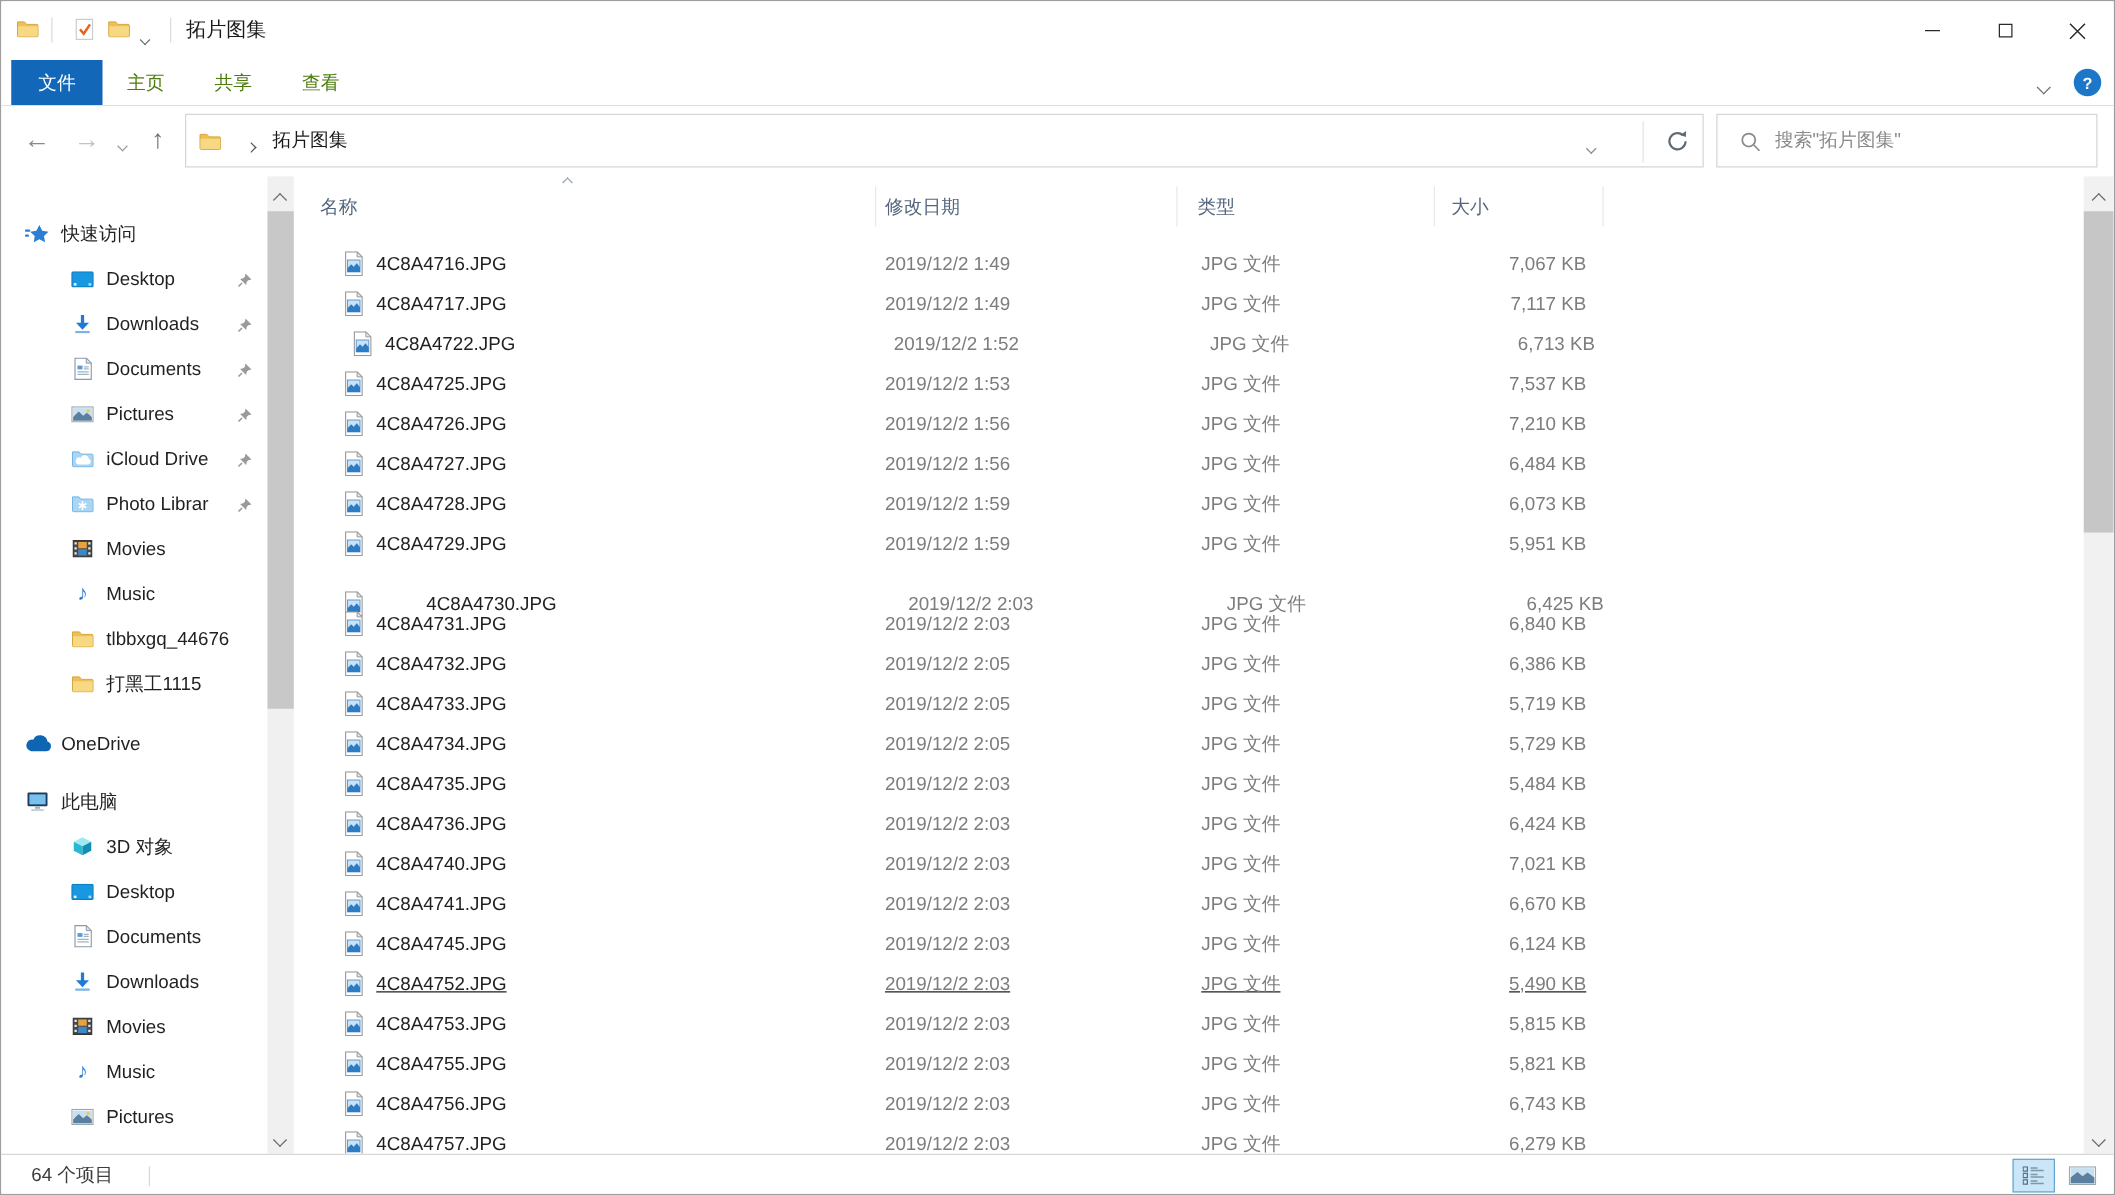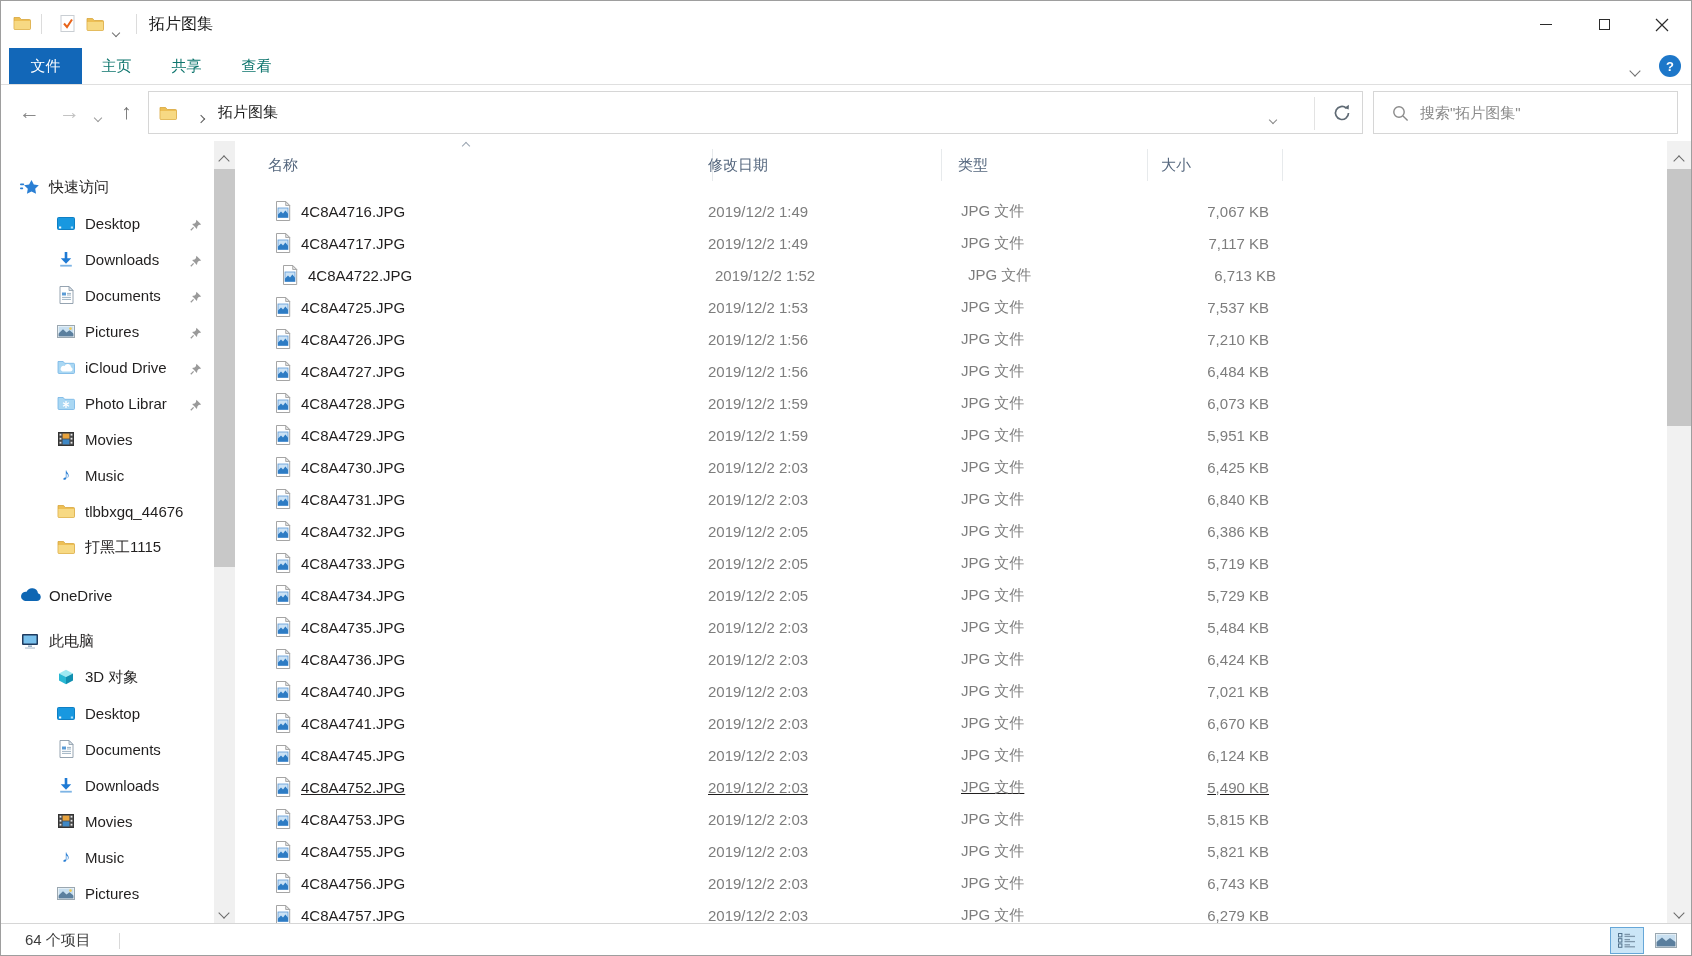--- a/index.html
+++ b/index.html
@@ -17,21 +17,21 @@
   .tb-sep { position:absolute; top:13px; width:1px; height:20px; background:#dcdcdc; }
   .qat-btn { position:absolute; top:12px; width:24px; height:24px; display:flex; align-items:center; justify-content:center; }
   .qat-caret { position:absolute; left:112px; top:21px; }
   .win-title { position:absolute; left:148px; top:13px; font-size:16px; color:#1a1a1a; white-space:nowrap; }
   .win-controls { position:absolute; right:0; top:0; height:47px; display:flex; }
   .win-btn { width:58px; height:47px; display:flex; align-items:center; justify-content:center; }
   .glyph-min { width:12px; height:1px; background:#2b2b2b; }
   .glyph-max { width:11px; height:11px; border:1px solid #2b2b2b; }
   
   .tabsrow { position:absolute; left:0; top:47px; width:100%; height:37px; background:#fff; border-bottom:1px solid #dfdfdf; }
-  .tab { position:absolute; top:0; height:36px; display:flex; align-items:center; justify-content:center; font-size:15px; color:#0f766e; }
+  .tab { position:absolute; top:0; height:36px; display:flex; align-items:center; justify-content:center; font-size:15px; color:#4d7c0f; }
   .tab.file { left:8px; width:73px; background:#1267b8; color:#fff; }
   .tab.t1 { left:92px; width:47px; }
   .tab.t2 { left:162px; width:47px; }
   .tab.t3 { left:232px; width:47px; }
   .ribbon-collapse { position:absolute; right:52px; top:13px; }
   .help-badge { position:absolute; right:10px; top:7px; width:22px; height:22px; border-radius:50%;
     background:#1d77c9; color:#fff; font-size:13px; font-weight:bold; display:flex; align-items:center; justify-content:center; }
   
   .navrow { position:absolute; left:0; top:84px; width:100%; height:56px; background:#fff; }
   .nav-arrow { position:absolute; top:14px; font-size:21px; line-height:26px; }
@@ -65,21 +65,21 @@
   .side-gap10 { margin-top:10px; }
   .music-glyph { font-size:17px; color:#2a7fd4; line-height:16px; }
   
   .sb-scroll { position:absolute; left:213px; top:0; width:21px; height:782px; background:#f0f0f0; }
   .sb-thumb { position:absolute; left:0; top:28px; width:21px; height:398px; background:#c8c8c8; }
   .scroll-arrow { position:absolute; left:6px; }
   
   .list { position:absolute; left:240px; top:0; width:1428px; height:782px; }
   .list-header { position:absolute; left:0; top:8px; width:100%; height:32px; font-size:15px; color:#55677e; }
   .hcell { position:absolute; top:0; height:32px; display:flex; align-items:center; border-right:1px solid #e7eaec; }
-  .hcell.c0 { left:12px; width:460px; padding-left:15px; }
+  .hcell.c0 { left:0; width:460px; padding-left:15px; }
   .hcell.c1 { left:460px; width:241px; padding-left:7px; }
   .hcell.c2 { left:701px; width:206px; padding-left:16px; }
   .hcell.c3 { left:907px; width:135px; padding-left:13px; }
   .sort-caret { position:absolute; left:210px; top:-6px; border-color:#9aa5b1; }
   .rows { position:absolute; left:0; top:54px; width:100%; }
   .file-row { position:absolute; left:0; width:1042px; height:32px; display:flex; align-items:center; padding-left:34px; }
   .file-row .ficon { width:16px; margin-right:10px; display:flex; }
   .file-row .fname { width:407px; color:#211f1f; }
   .file-row .fdate { width:253px; color:#7d7d7d; }
   .file-row .ftype { width:190px; color:#7d7d7d; }
@@ -551,21 +551,21 @@
                 <path d="M10.7 0.5 l4 4 h-4 Z" fill="#e4e4e4" stroke="#9b9b9b" stroke-width="0.8"></path>
                 <rect x="3" y="7" width="10" height="9.5" fill="#cbe2f5" stroke="#5f9bd6" stroke-width="0.8"></rect>
                 <path d="M3 13.6 L6 10.4 L8 12.4 L10.4 9.6 L13 12.8 V16.5 H3 Z" fill="#2e7cc4"></path>
               </svg>
             </span>
             <span class="fname">4C8A4729.JPG</span>
             <span class="fdate">2019/12/2 1:59</span>
             <span class="ftype">JPG 文件</span>
             <span class="fsize">5,951 KB</span>
           </div>
-          <div class="file-row" style="top: 256px;">
+          <div class="file-row" style="top: 272px; gap: 40px;">
             <span class="ficon">
               <svg width="16" height="20" viewBox="0 0 16 20">
                 <path d="M1.5 0.5 h9.2 l4 4 V19.5 H1.5 Z" fill="#fff" stroke="#9b9b9b" stroke-width="0.9"></path>
                 <path d="M10.7 0.5 l4 4 h-4 Z" fill="#e4e4e4" stroke="#9b9b9b" stroke-width="0.8"></path>
                 <rect x="3" y="7" width="10" height="9.5" fill="#cbe2f5" stroke="#5f9bd6" stroke-width="0.8"></rect>
                 <path d="M3 13.6 L6 10.4 L8 12.4 L10.4 9.6 L13 12.8 V16.5 H3 Z" fill="#2e7cc4"></path>
               </svg>
             </span>
             <span class="fname">4C8A4730.JPG</span>
             <span class="fdate">2019/12/2 2:03</span>

